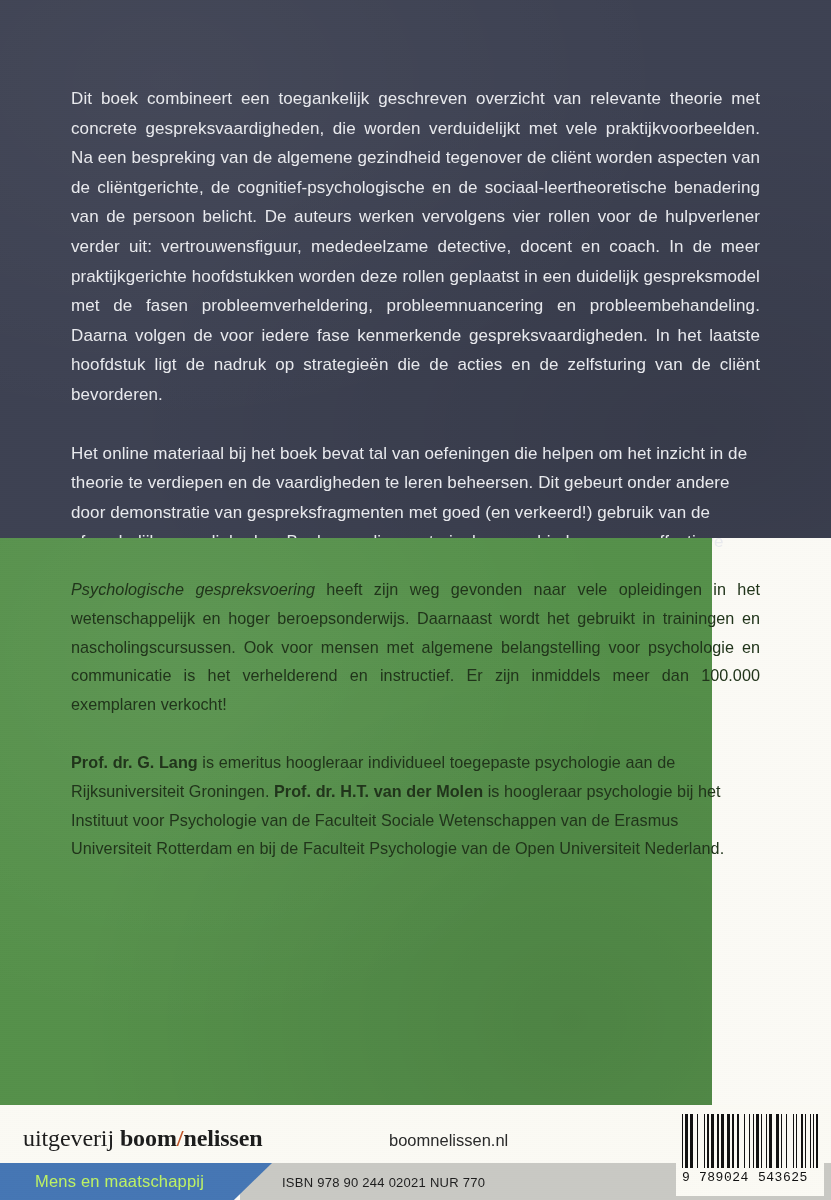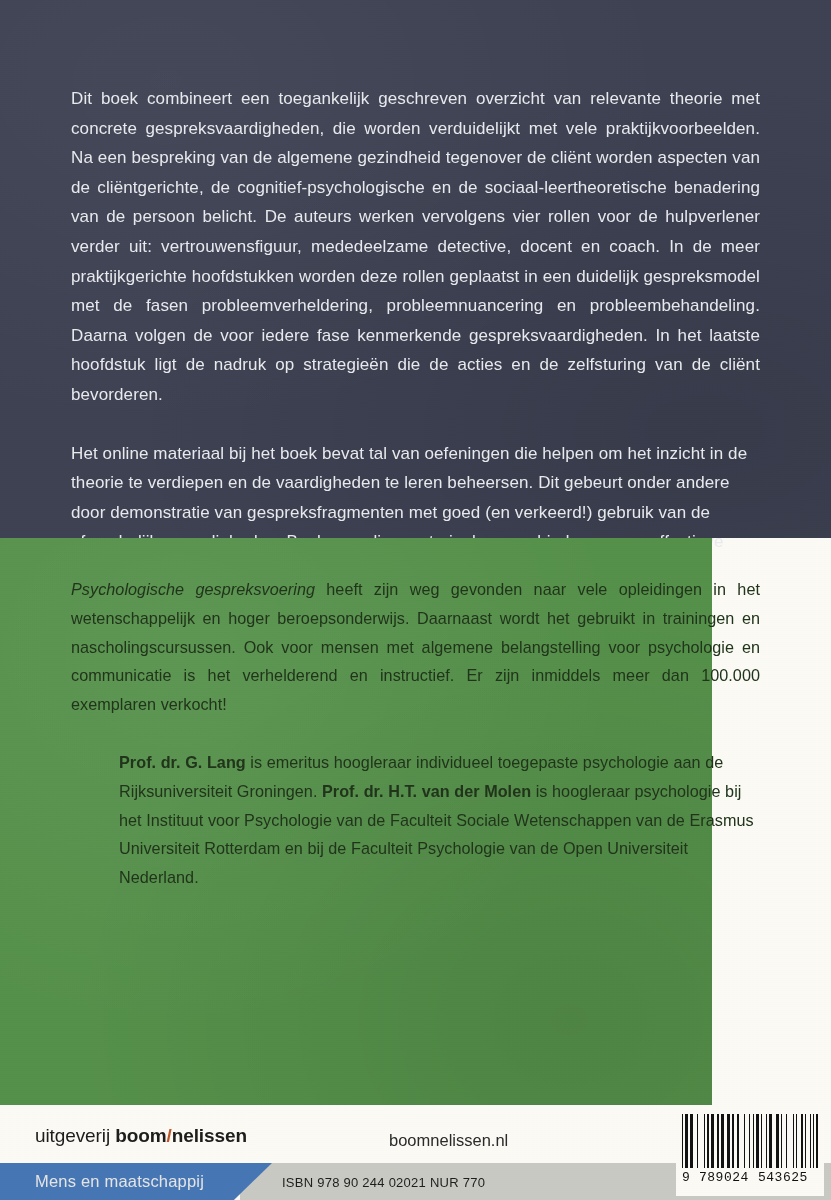--- a/index.html
+++ b/index.html
@@ -67,21 +67,21 @@
     left: 71px;
     top: 37px;
     width: 689px;
     color: #20341a;
     font-size: 16.2px;
     line-height: 28.8px;
     letter-spacing: 0.05px;
     text-align: justify;
     text-justify: inter-word;
   }
-  .panel-green .green-text p + p { margin-top: 29px; margin-left: 48px; }
+  .panel-green .green-text p + p { margin-top: 29px; }
   .panel-green .green-text p:last-of-type { text-align: left; }
   .panel-green .green-text em { font-style: italic; }
   .panel-green .green-text strong { font-weight: 700; }
 
   .site-url {
     position: absolute;
     left: 86px;
     top: 462px;
     font-size: 15.3px;
     letter-spacing: 0.2px;
@@ -92,26 +92,27 @@
   .panel-white {
     position: absolute;
     left: 0; top: 1105px;
     width: 831px;
     height: 95px;
     background: #fbfaf4;
   }
 
   .publisher {
     position: absolute;
-    left: 35px;
+    left: 23px;
     top: 20px;
-    font-size: 19px;
+    font-size: 24px;
     color: #1c1c1c;
     white-space: nowrap;
     letter-spacing: -0.1px;
+    font-family: Liberation Serif, serif;
   }
   .publisher .pub-pre { font-weight: 400; }
   .publisher .pub-boom { font-weight: 700; }
   .publisher .pub-slash { font-weight: 700; color: #c0562a; }
   .publisher .pub-nelissen { font-weight: 700; }
 
   .pub-site {
     position: absolute;
     left: 345px;
     top: 26px;
@@ -128,21 +129,21 @@
     width: 272px;
     height: 37px;
     background: #4576b4;
     clip-path: polygon(0 0, 100% 0, 86% 100%, 0 100%);
   }
   .blue-bar .blue-label {
     position: absolute;
     left: 35px;
     top: 9px;
     font-size: 16.5px;
-    color: #e5e5e5;
+    color: #bef264;
     letter-spacing: 0.2px;
     white-space: nowrap;
   }
 
   
   .isbn-strip {
     position: absolute;
     left: 240px;
     top: 58px;
     width: 591px;

